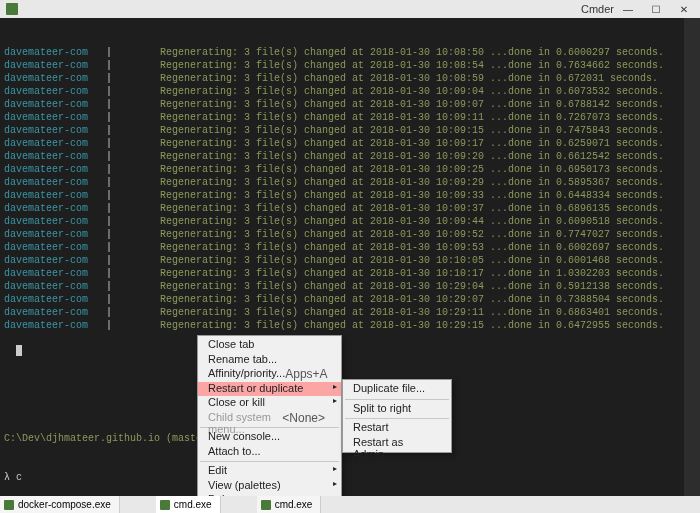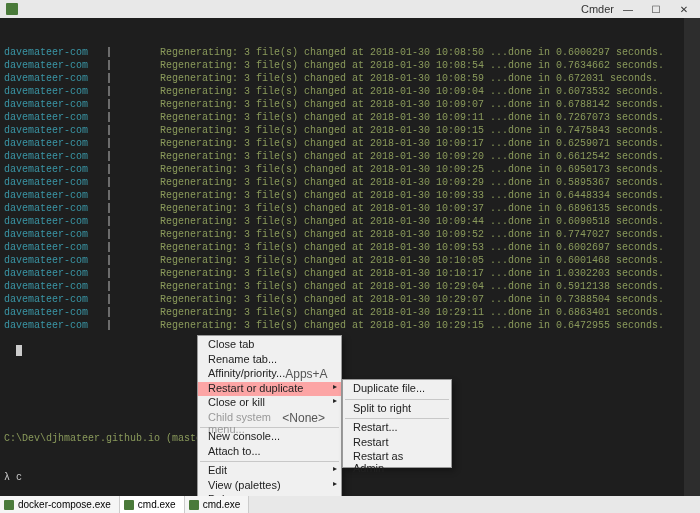--- a/index.html
+++ b/index.html
@@ -53,20 +53,21 @@
 
   .tabbar {
     position: absolute;
     bottom: 0; left: 0; right: 0;
     height: 17px;
     background: #e8e8e8;
     display: flex;
     align-items: flex-end;
     font-family: 'Segoe UI', sans-serif;
     font-size: 10px;
+    gap: 36px;
   }
   .tab {
     height: 17px;
     padding: 0 8px 0 4px;
     display: flex;
     align-items: center;
     gap: 4px;
     border-right: 1px solid #ccc;
     background: #f5f5f5;
   }
@@ -190,23 +191,20 @@
 <div class="context-menu cm-sub" id="cm-sub">
     <div class="cm-item">
       <span class="label">Duplicate file...</span>
     </div>
     <div class="cm-sep"></div>
     <div class="cm-item">
       <span class="label">Split to right</span>
     </div>
     <div class="cm-sep"></div>
     <div class="cm-item">
-      <span class="label">Restart...</span>
-    </div>
-    <div class="cm-item">
       <span class="label">Restart</span>
     </div>
     <div class="cm-item">
       <span class="label">Restart as Admin</span>
     </div>
   </div>
 
 <div class="tabbar" id="tabbar">
     <div class="tab">
       <div class="tab-icon"></div>

